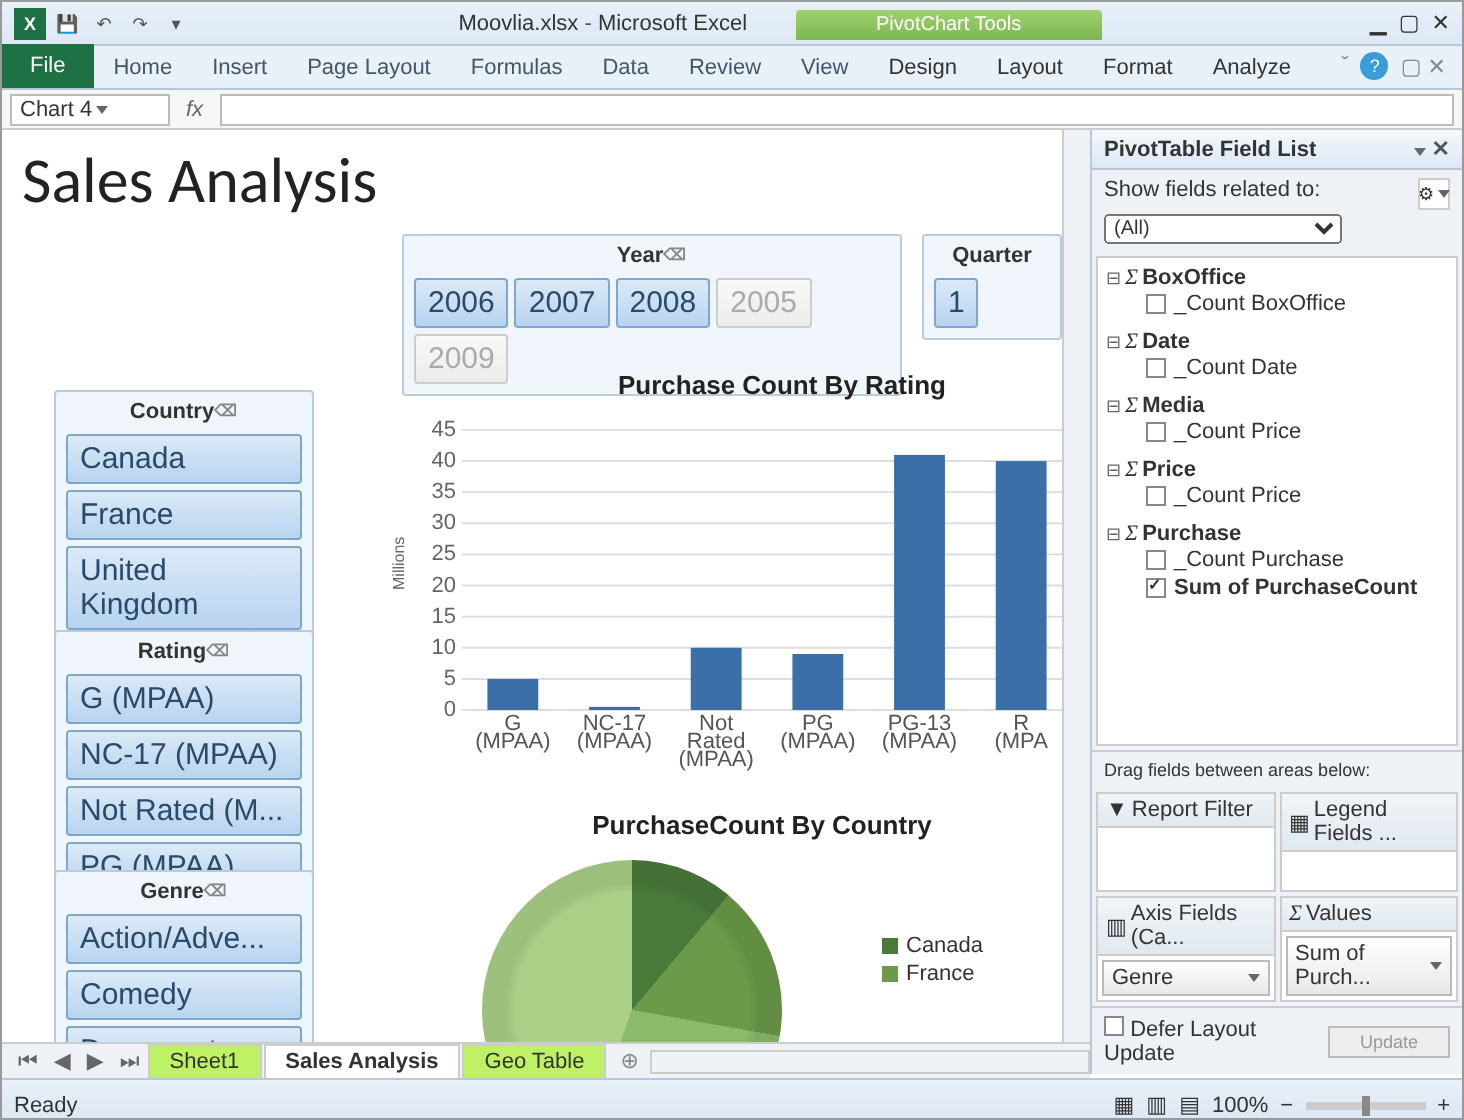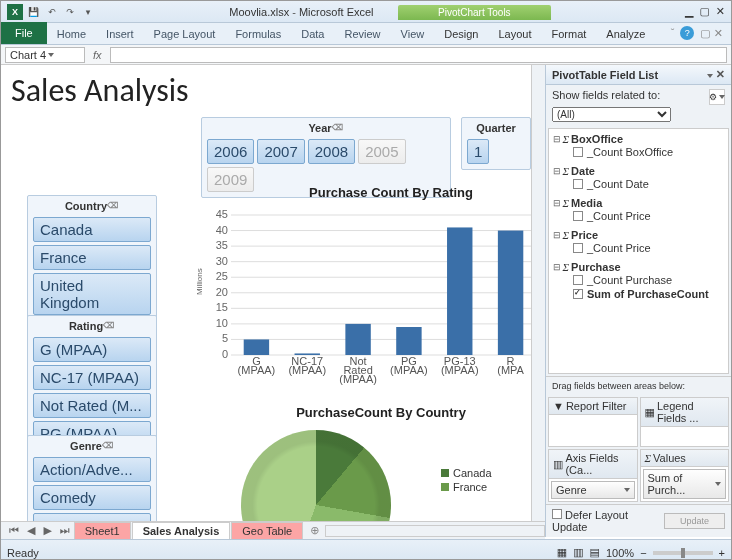--- a/index.html
+++ b/index.html
@@ -59,21 +59,21 @@
 .pie{position:absolute;width:150px;height:150px;border-radius:50%;background:conic-gradient(#4a7a3a 0 40deg,#6a9a4a 40deg 100deg,#8aba6a 100deg 200deg,#aad088 200deg 360deg)}
 .pie::after{content:"";position:absolute;inset:0;border-radius:50%;background:radial-gradient(circle at 50% 50%,rgba(0,0,0,0)55%,rgba(0,0,0,.08)60%)}
 .legend{position:absolute;font-size:9px}
 .legend-row{display:flex;align-items:center;gap:4px;margin:2px 0}
 .swatch{width:8px;height:8px}
 .statusbar{position:absolute;bottom:0;left:0;right:0;height:20px;background:linear-gradient(#e8f0f8,#dce8f4);border-top:1px solid #b8c8d8;display:flex;align-items:flex-end;padding:0 6px;font-size:10px;color:#555}
 .sheet-tabs{position:absolute;bottom:20px;left:0;right:186px;height:18px;background:#eef2f6;border-top:1px solid #ccc;display:flex;align-items:center;padding-left:4px;gap:0;font-size:10px}
 .nav-btn{padding:0 4px;color:#666}
 .stab{padding:2px 10px;background:#fff;border:1px solid #ccc;border-bottom:none;margin-right:1px}
 .stab.active{background:#fff;font-weight:bold}
-.stab.inactive{background:#fca5a5}
+.stab.inactive{background:#bef264}
 .zoom{margin-left:auto;display:flex;gap:6px;align-items:center}
 .tri{width:0;height:0;border-left:3px solid transparent;border-right:3px solid transparent;border-top:4px solid #666;display:inline-block;margin-left:2px}
 .scroll-v{position:absolute;right:0;top:0;bottom:0;width:14px;background:#eef2f6;border-left:1px solid #ccc}
 .scroll-h-mini{height:12px;background:#eef2f6;border:1px solid #ccc;margin-top:1px}
 </style>
 </head>
 <body>
 
 <div class="titlebar">
   <div class="qat">

